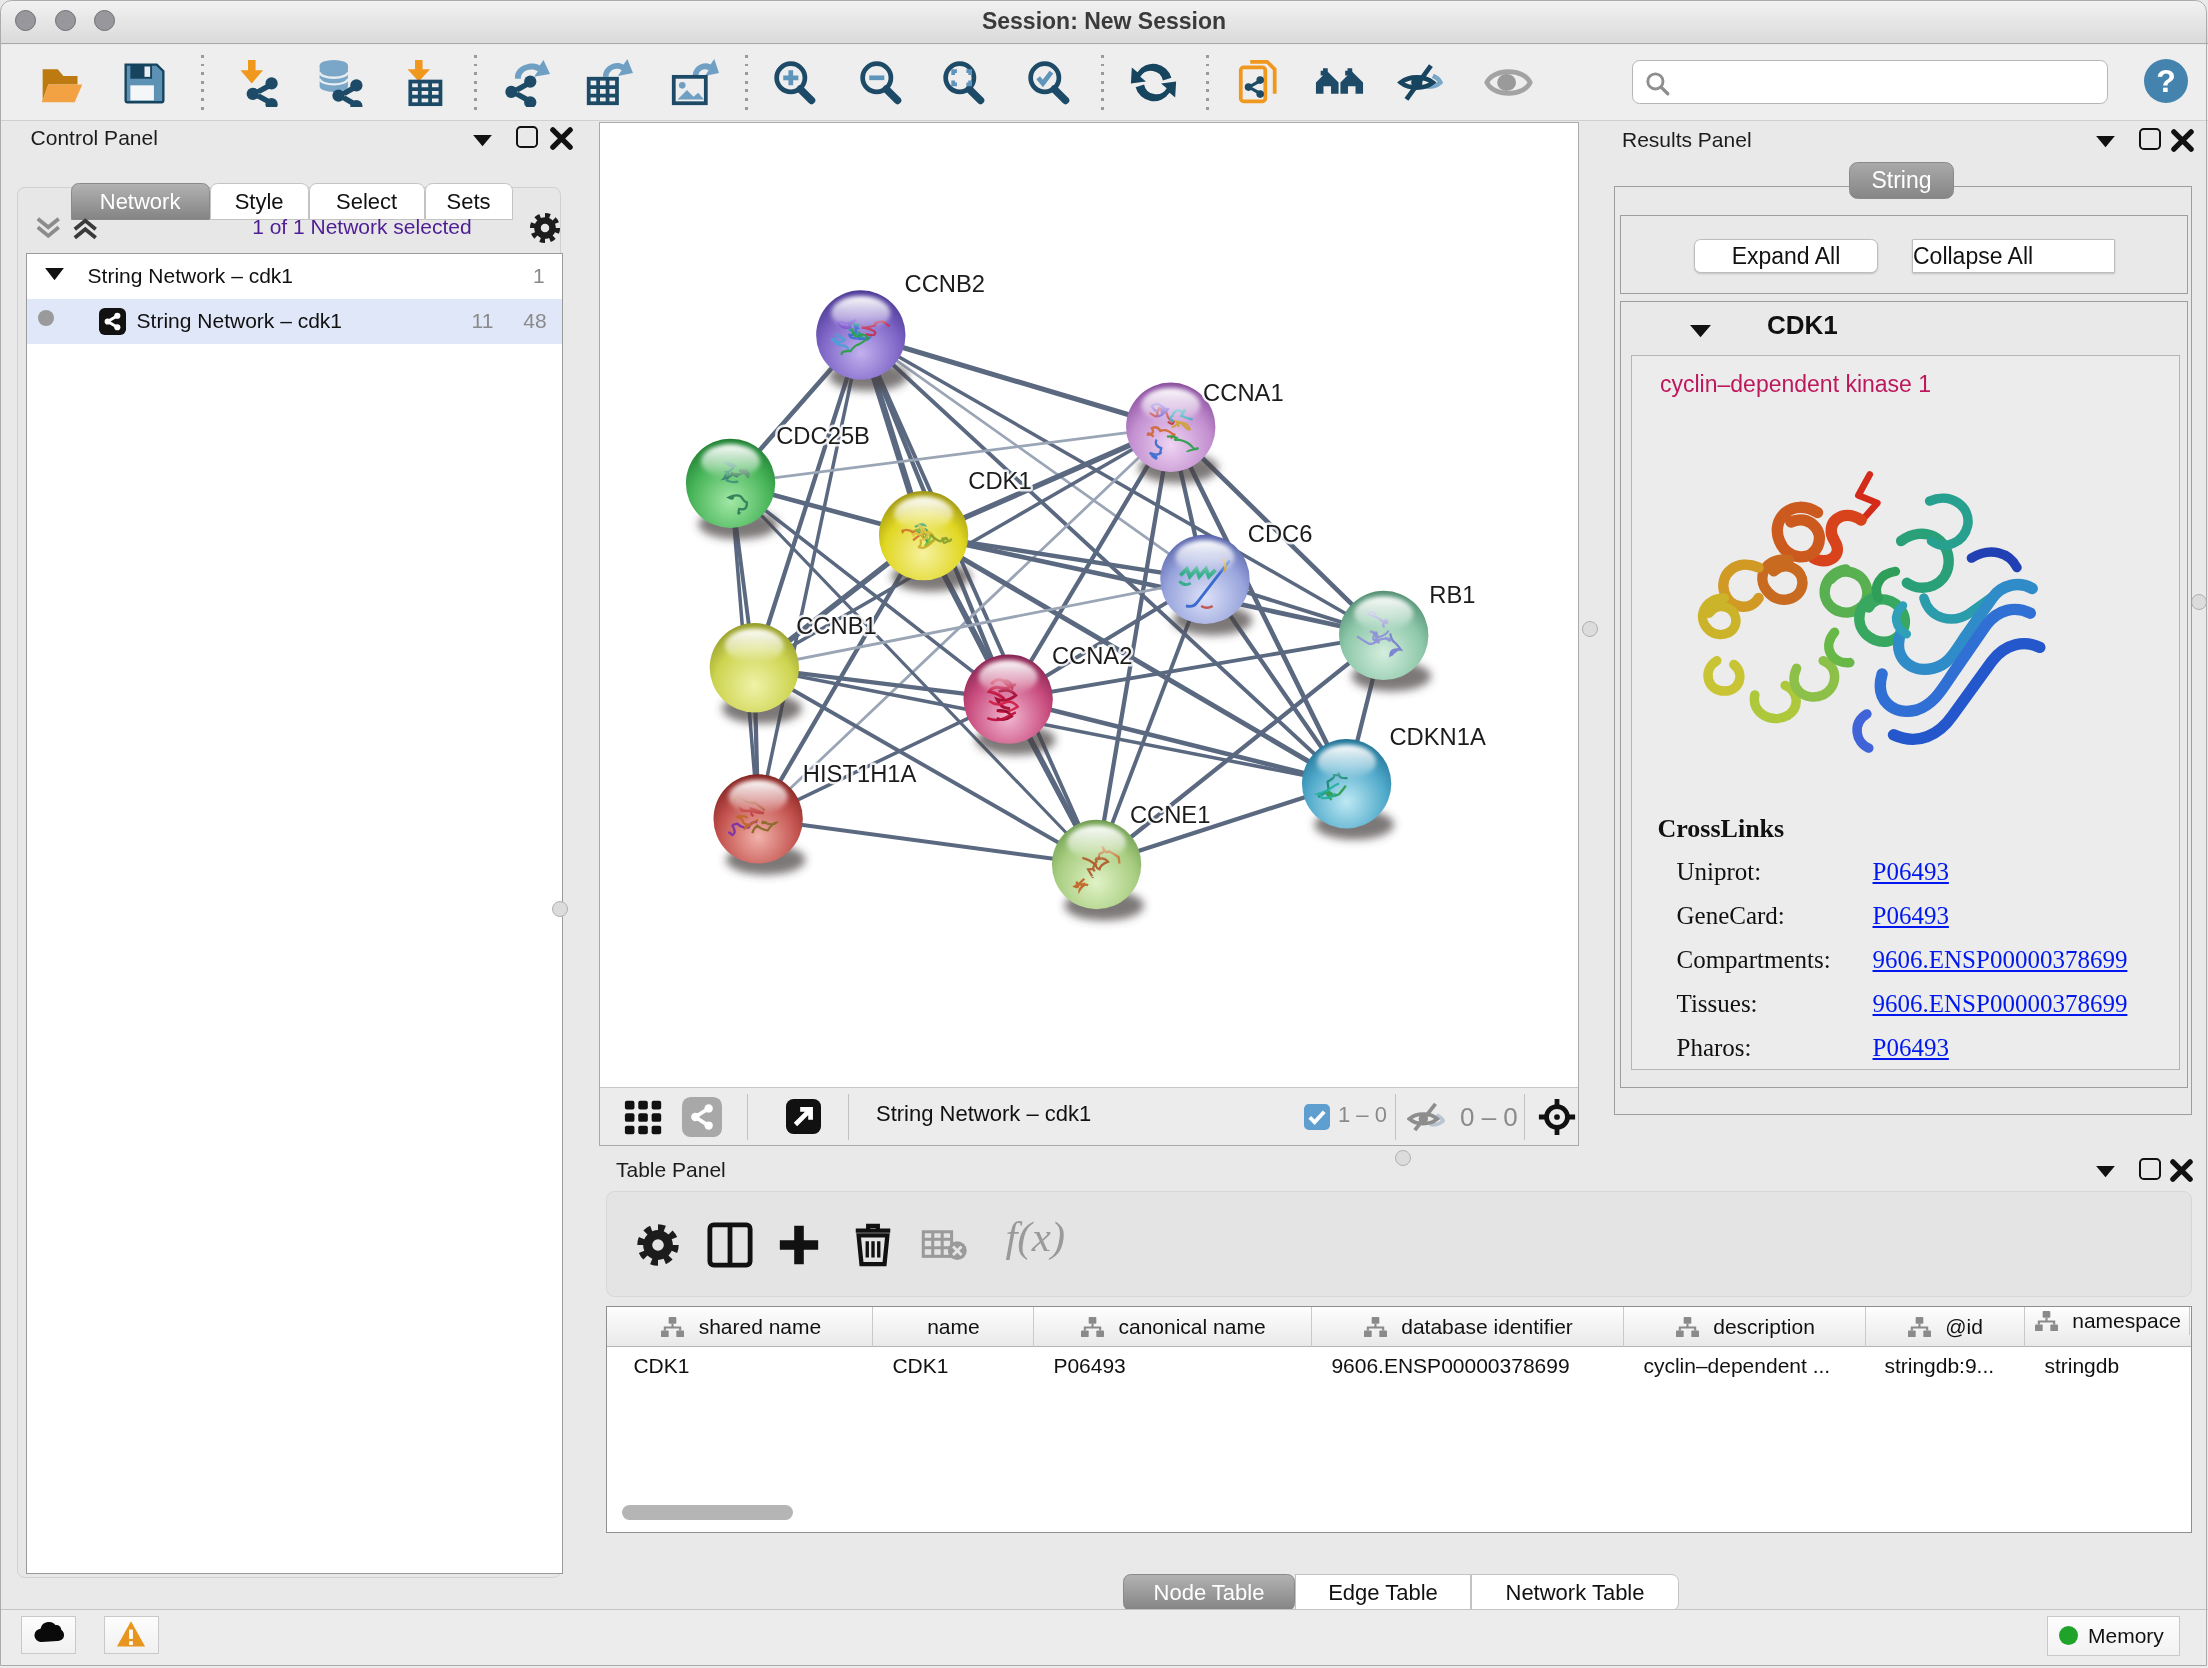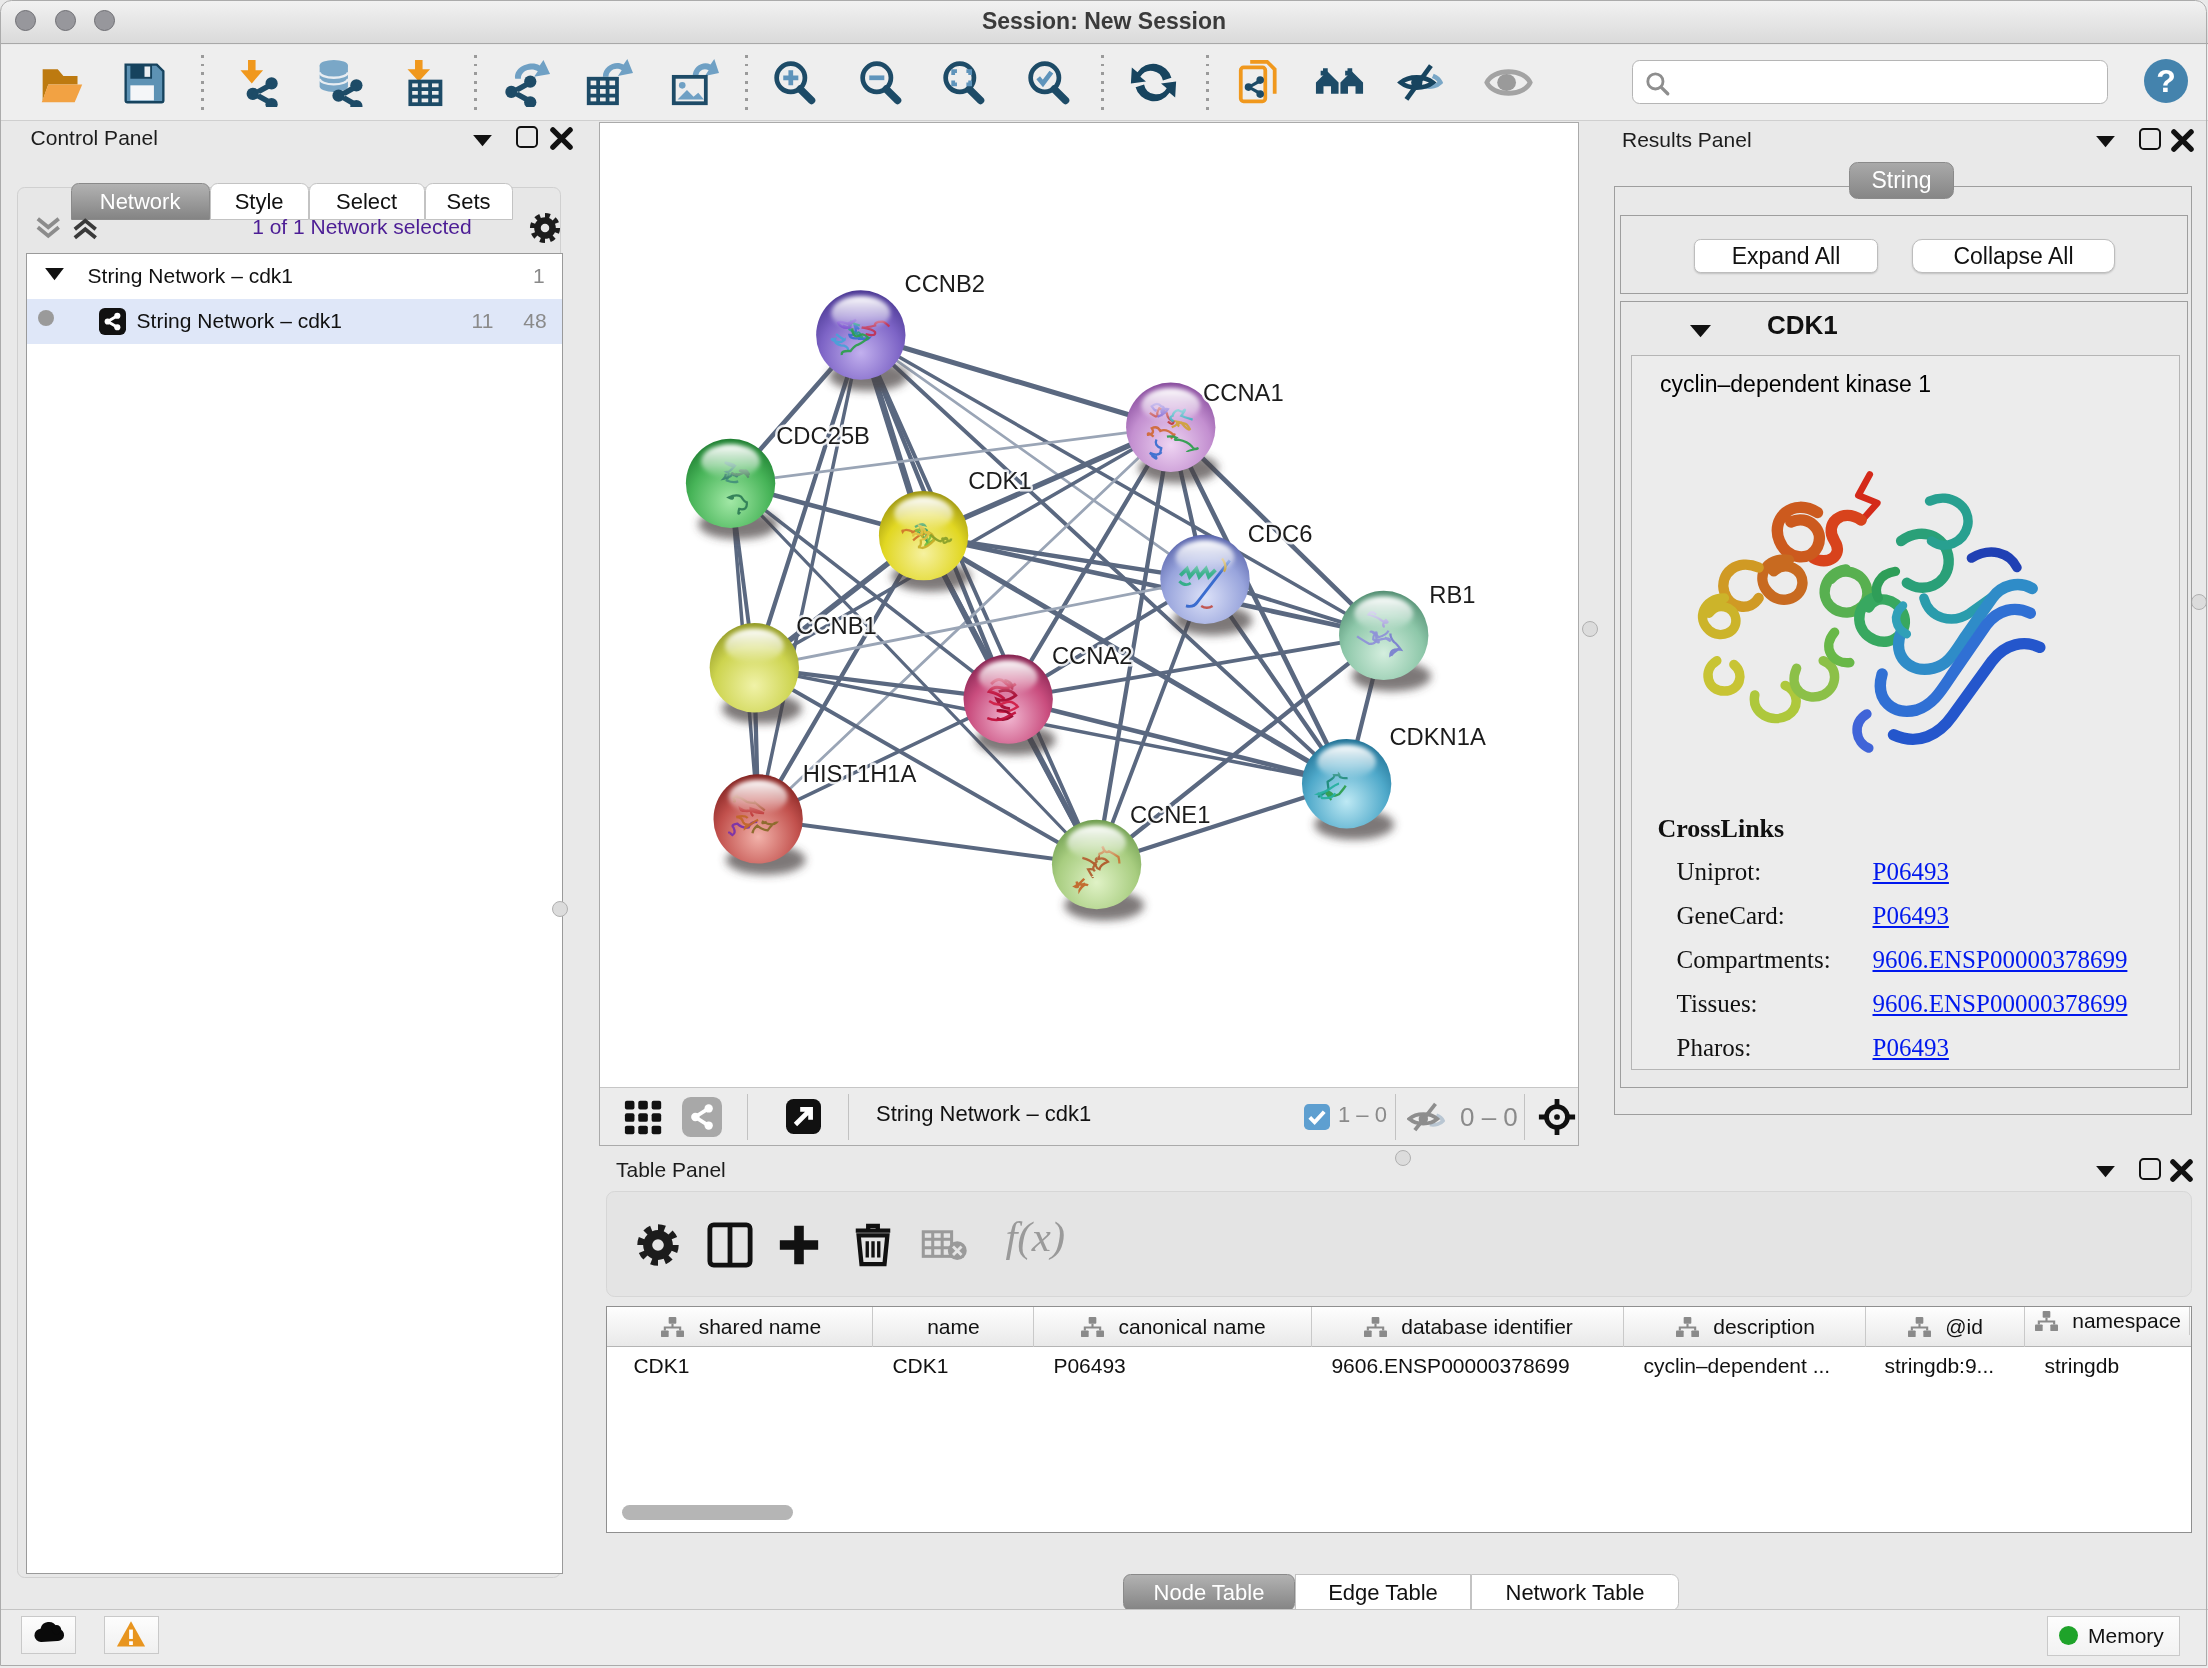--- a/index.html
+++ b/index.html
@@ -547,29 +547,29 @@
       <path d="M2 2 h20 l-10 12z" fill="#111"></path>
     </svg>
     <div class="pctrl" style="left:541px;top:5.7px;width:22px;height:22px;border:2.9px solid #111;border-radius:4.8px;"></div>
     <svg class="pctrl" style="left:573px;top:6.7px;" width="23" height="23" viewBox="0 0 24 24">
       <path d="M3 3 L21 21 M21 3 L3 21" stroke="#111" stroke-width="5.5" stroke-linecap="round"></path>
     </svg>
     <div style="position:absolute;left:16px;top:64px;width:578px;height:929px;background:#e9e9e9;border:1px solid #9e9e9e;"></div>
     <div style="position:absolute;left:251px;top:40px;width:105px;height:37px;background:linear-gradient(#a9a9a9,#868686);border:1px solid #8a8a8a;border-radius:8.6px;color:#fff;font-size:23px;text-align:center;line-height:35px;">String</div>
     <div style="position:absolute;left:22px;top:93px;width:568px;height:79px;background:#e9e9e9;border:1px solid #9e9e9e;">
       <div style="position:absolute;left:73px;top:23px;width:184px;height:34px;background:#fff;border:1px solid #bdbdbd;border-radius:6.7px;font-size:23px;color:#111;text-align:center;line-height:32px;box-shadow:0 1px 1.9px rgba(0,0,0,0.18);">Expand All</div>
-      <div style="position:absolute;left:291px;top:23px;width:203px;height:34px;background:#fff;border:1px solid #bdbdbd;border-radius:10px;font-size:23px;color:#111;text-align:center;line-height:32px;box-shadow:0 1px 1.9px rgba(0,0,0,0.18);">Collapse All</div>
+      <div style="position:absolute;left:291px;top:23px;width:203px;height:34px;background:#fff;border:1px solid #bdbdbd;border-radius:1px;font-size:23px;color:#111;line-height:32px;box-shadow:0 1px 1.9px rgba(0,0,0,0.18);">Collapse All</div>
     </div>
     <div style="position:absolute;left:22px;top:179px;width:568px;height:787px;background:#e9e9e9;border:1px solid #9e9e9e;">
       <svg style="position:absolute;left:68px;top:22px;" width="23" height="14.3" viewBox="0 0 24 15">
         <path d="M1 1 h22 l-11 13z" fill="#111"></path>
       </svg>
       <div style="position:absolute;left:146px;top:7.6px;font-size:26px;font-weight:bold;color:#111;">CDK1</div>
       <div style="position:absolute;left:9.5px;top:53px;width:549px;height:715px;background:#ececec;border:1px solid #b5b5b5;">
-        <div style="position:absolute;left:28.5px;top:15px;font-size:23px;color:#000000;">cyclin–dependent kinase 1</div>
+        <div style="position:absolute;left:28.5px;top:15px;font-size:23px;color:#be185d;">cyclin–dependent kinase 1</div>
         <svg style="position:absolute;left:43px;top:90px;" width="380" height="323" viewBox="0 0 400 340">
           <g fill="none" stroke-linecap="round" stroke-linejoin="round">
             <path d="M205 30 l-12 22 l20 8 l-16 18" stroke="#d42a1a" stroke-width="7"></path>
             <path d="M196 78 c-20 -14 -40 4 -28 22 c10 16 -8 26 -22 18" stroke="#d8431c" stroke-width="12"></path>
             <path d="M150 70 c-26 -16 -50 6 -40 30 c8 20 32 22 40 6 c8 -18 -10 -34 -28 -26" stroke="#cc5a1e" stroke-width="12"></path>
             <path d="M120 120 c-24 -4 -36 18 -22 34 c12 14 34 8 36 -8 c2 -16 -18 -26 -30 -14" stroke="#c86a20" stroke-width="11"></path>
             <path d="M88 128 c-22 -10 -42 6 -36 26 c6 18 28 20 36 6" stroke="#d09a24" stroke-width="11"></path>
             <path d="M52 160 c-22 0 -30 22 -16 34 c12 10 30 2 28 -12 c-2 -14 -20 -18 -28 -6" stroke="#ccb42a" stroke-width="10"></path>
             <path d="M44 226 c-16 10 -10 32 8 32 c16 0 22 -18 10 -28" stroke="#c8c434" stroke-width="10"></path>
             <path d="M84 262 c-4 20 18 30 34 22 c14 -8 12 -26 -2 -32" stroke="#aec83c" stroke-width="10"></path>

